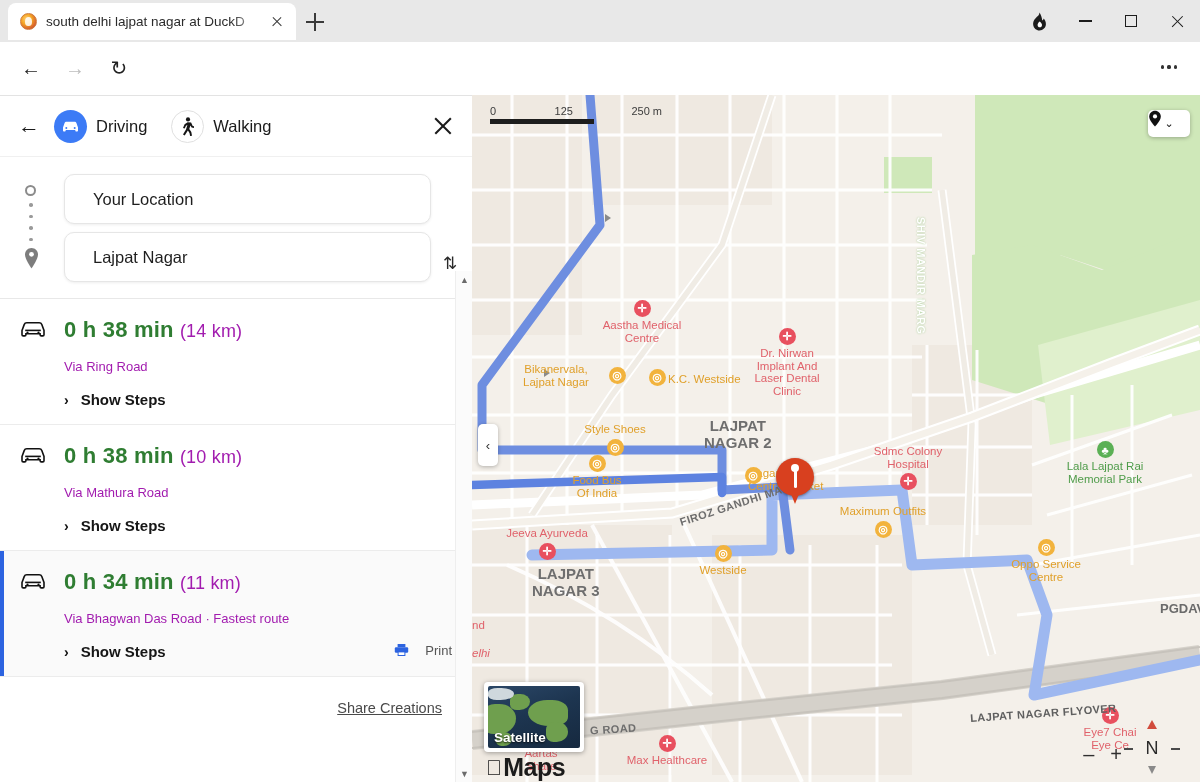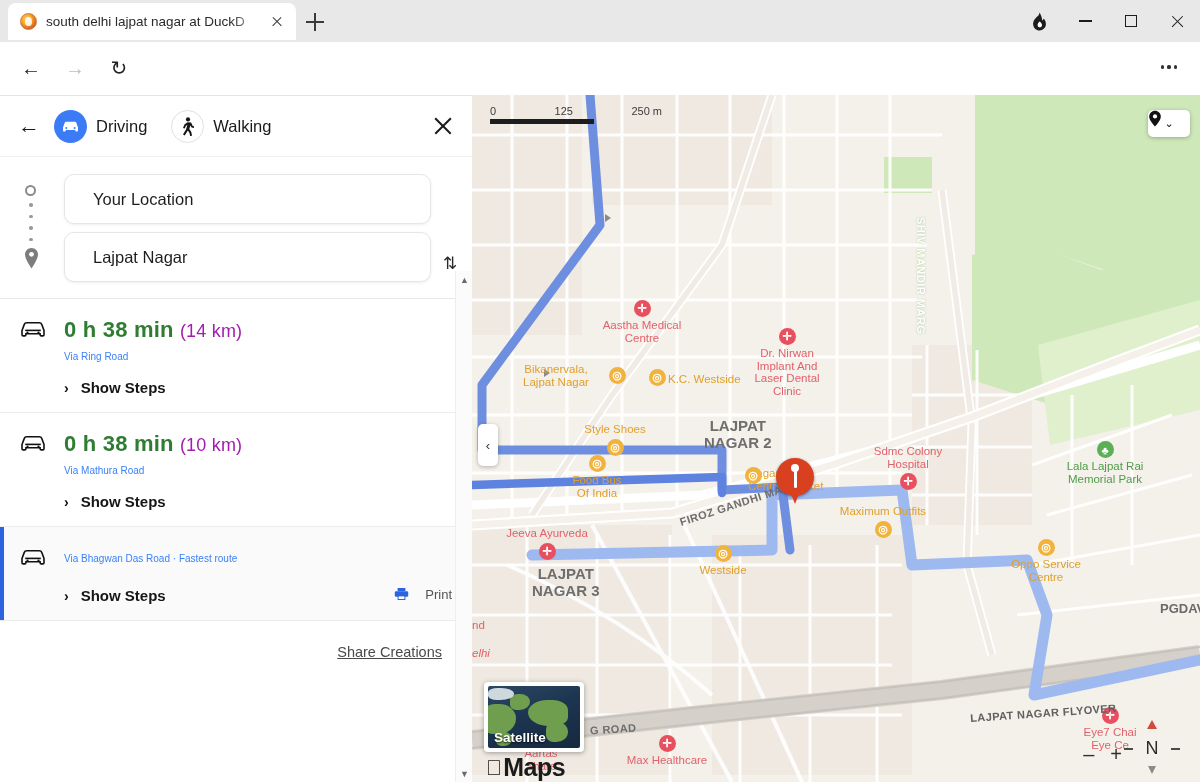--- a/index.html
+++ b/index.html
@@ -166,21 +166,21 @@
   }
   .route.selected { background: #fafafa; }
   .route.selected::before {
     content: ""; position: absolute; left: 0; top: 0; bottom: 0; width: 4px; background: #2c63e0;
   }
   .route-top { display: flex; align-items: flex-start; }
   .car-ico { width: 44px; flex: none; padding-top: 4px; }
   .route-body { flex: 1; }
   .route-time { font-size: 22px; font-weight: 700; color: #2f7d32; letter-spacing: .2px; }
   .route-dist { font-size: 18px; color: #a21caf; font-weight: 400; }
-  .route-via { font-size: 10px; color: #3b82f6; margin-top: 8px; }
+  .route-via { font-size: 13px; color: #a21caf; margin-top: 16px; }
   .route-foot {
     display: flex; align-items: center; margin-top: 17px; padding-left: 44px;
   }
   .chev { font-size: 14px; color: #111; font-weight: 700; margin-right: 12px; }
   .steps-label { font-size: 15px; font-weight: 700; color: #161616; }
   .print {
     margin-left: auto; display: flex; align-items: flex-start; gap: 16px;
     font-size: 13px; color: #555; cursor: pointer;
   }
   .printer { color: #2c63e0; font-size: 15px; }
@@ -451,20 +451,24 @@
         <div class="route-top">
           <div class="car-ico">
             <svg width="26" height="17" viewBox="0 0 26 17">
               <path d="M2 9.5 4.2 3.6C4.6 2.5 5.6 1.8 6.8 1.8h12.4c1.2 0 2.2.7 2.6 1.8L24 9.5v4.2c0 .7-.5 1.2-1.2 1.2h-1.5c-.7 0-1.2-.5-1.2-1.2v-1H5.9v1c0 .7-.5 1.2-1.2 1.2H3.2C2.5 14.9 2 14.4 2 13.7z" fill="none" stroke="#111" stroke-width="1.6"></path>
               <rect x="5.2" y="8.6" width="15.6" height="1.6" fill="#111"></rect>
               <circle cx="7.5" cy="11.6" r="1.1" fill="#111"></circle>
                 <circle cx="18.5" cy="11.6" r="1.1" fill="#111"></circle>
             </svg>
           </div>
           <div class="route-body">
+            <div class="route-time">
+              <span>0 h 34 min</span>
+              <span class="route-dist">(11 km)</span>
+            </div>
             <div class="route-via">Via Bhagwan Das Road · Fastest route</div>
           </div>
         </div>
         <div class="route-foot">
           <span class="chev">›</span>
           <span class="steps-label">Show Steps</span>
           <span class="print">
             <span class="printer">
               <svg width="15" height="14" viewBox="0 0 15 14">
                 <rect x="3.6" y="1" width="7.8" height="3.2" fill="#2c63e0"></rect>

